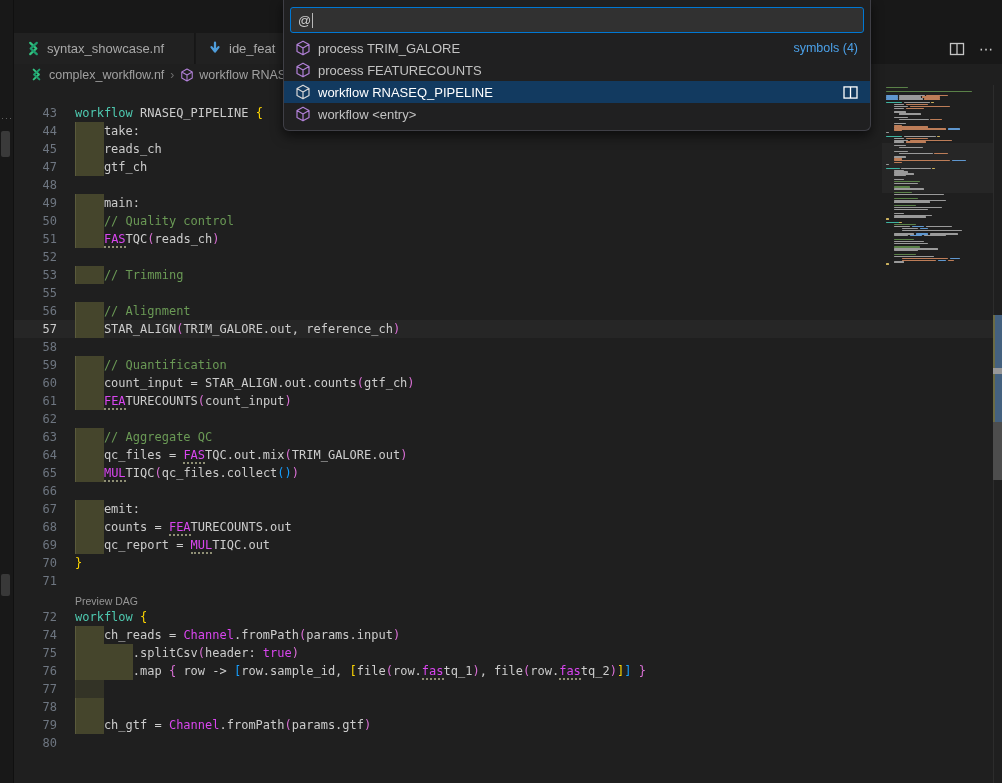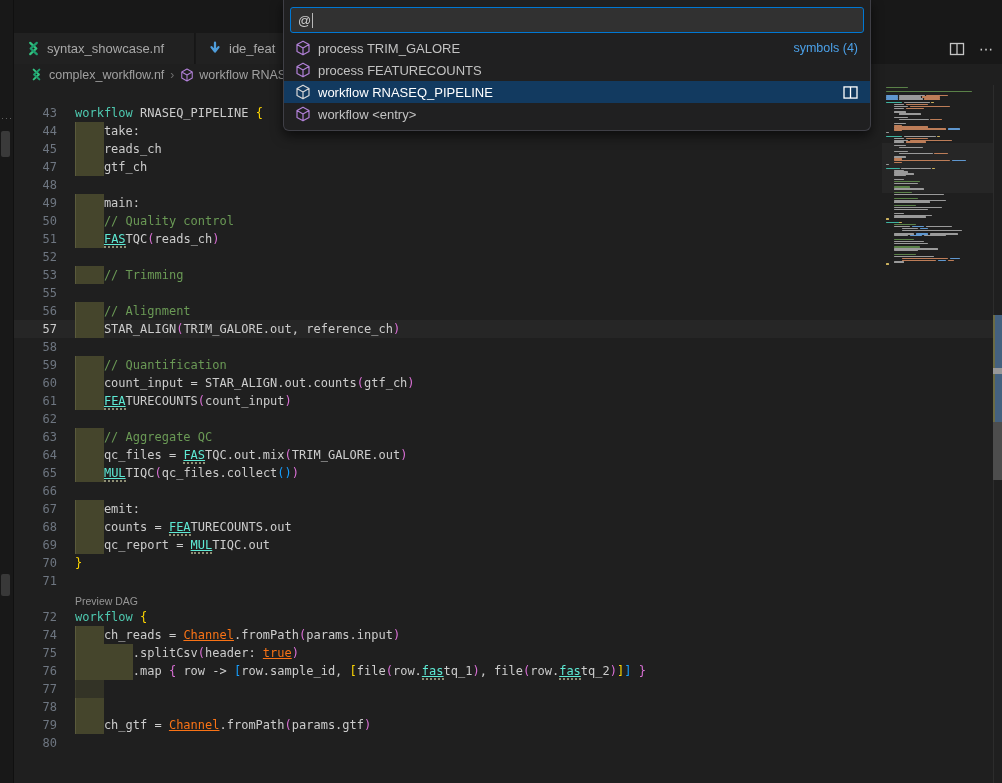--- a/index.html
+++ b/index.html
@@ -34,25 +34,25 @@
   .code-row .ln { position:absolute; left:0; top:0; width:43px; text-align:right; color:#6e7681; }
   .code-row.cur .ln { color:#cccccc; }
   .code-row.cur .curbg { position:absolute; left:0; right:0; top:0; bottom:0; background:rgba(255,255,255,0.035); }
   .code-row .olv { position:absolute; top:0; height:18px; background:#45452c; border-left:1px solid #5a5a3c; }
   .code-row .txt { position:absolute; left:61px; top:0; }
   .code-row.lens { font-family:"Liberation Sans", sans-serif; font-size:10.5px; color:#969696; }
   .code-row.lens .txt { top:2px; }
   .tk-kw  { color:#4ec9b0; }
   .tk-cm  { color:#6a9955; }
   .tk-pl  { color:#cccccc; }
-  .tk-blu { color:#f97316;text-decoration:underline; }
+  .tk-blu { color:#d946ef; }
   .tk-b1  { color:#ffd700; }
   .tk-b2  { color:#da70d6; }
   .tk-b3  { color:#179fff; }
-  .tk-hint{ color:#5eead4; border-bottom:2px dotted #8f8f75; padding-bottom:0px;text-decoration:underline; }
+  .tk-hint{ color:#d946ef; border-bottom:2px dotted #8f8f75; padding-bottom:0px; }
   
   #minimap { position:absolute; left:882px; top:87px; width:111px; height:690px; }
   #minimap .mrow { position:relative; height:1.875px; }
   #minimap .mseg { position:absolute; top:0; height:1.25px; border-radius:0.5px; }
   #minimap-slider { position:absolute; left:882px; top:143px; width:111px; height:50px; background:rgba(255,255,255,0.035); }
   #minimap-border { position:absolute; left:993px; top:85px; width:1px; height:698px; background:#2c2c2c; }
   
   #scrollbar { position:absolute; left:993px; top:85px; width:9px; height:698px; }
   #ovr-range { position:absolute; left:2px; top:230px; width:7px; height:107px; background:#44617f; }
   #ovr-olive { position:absolute; left:0; top:230px; width:2px; height:107px; background:#6b6b44; }

